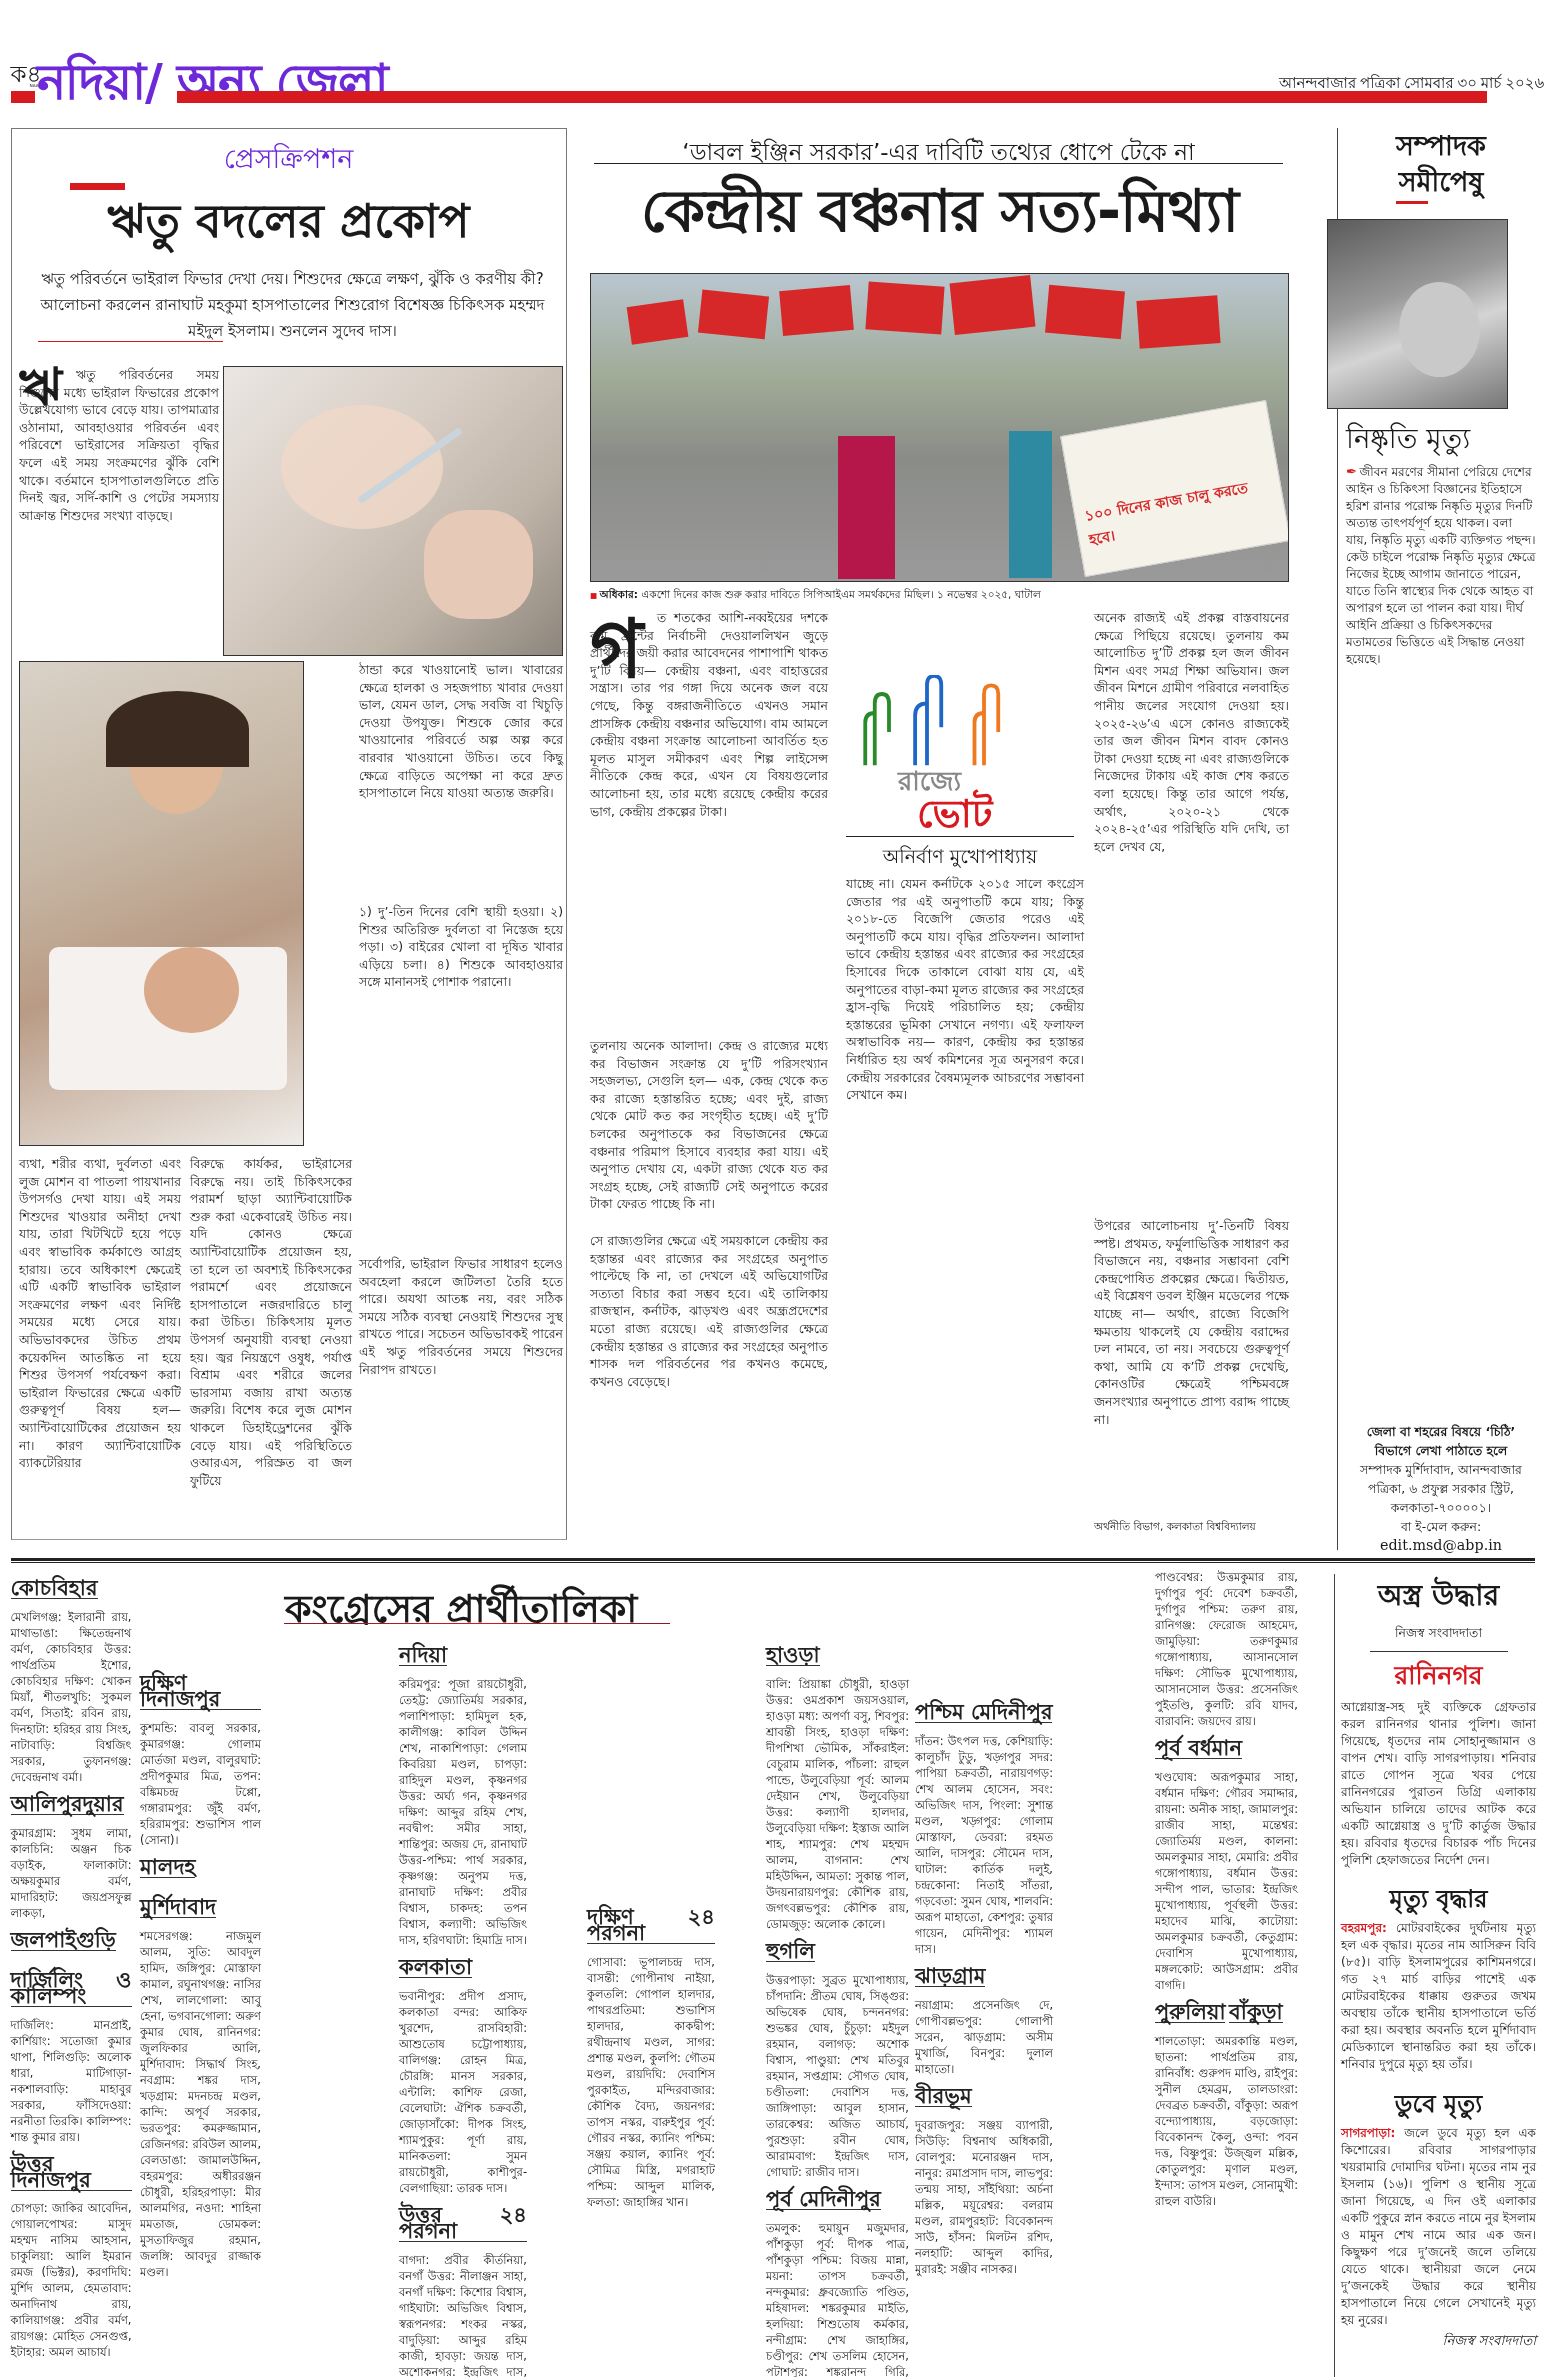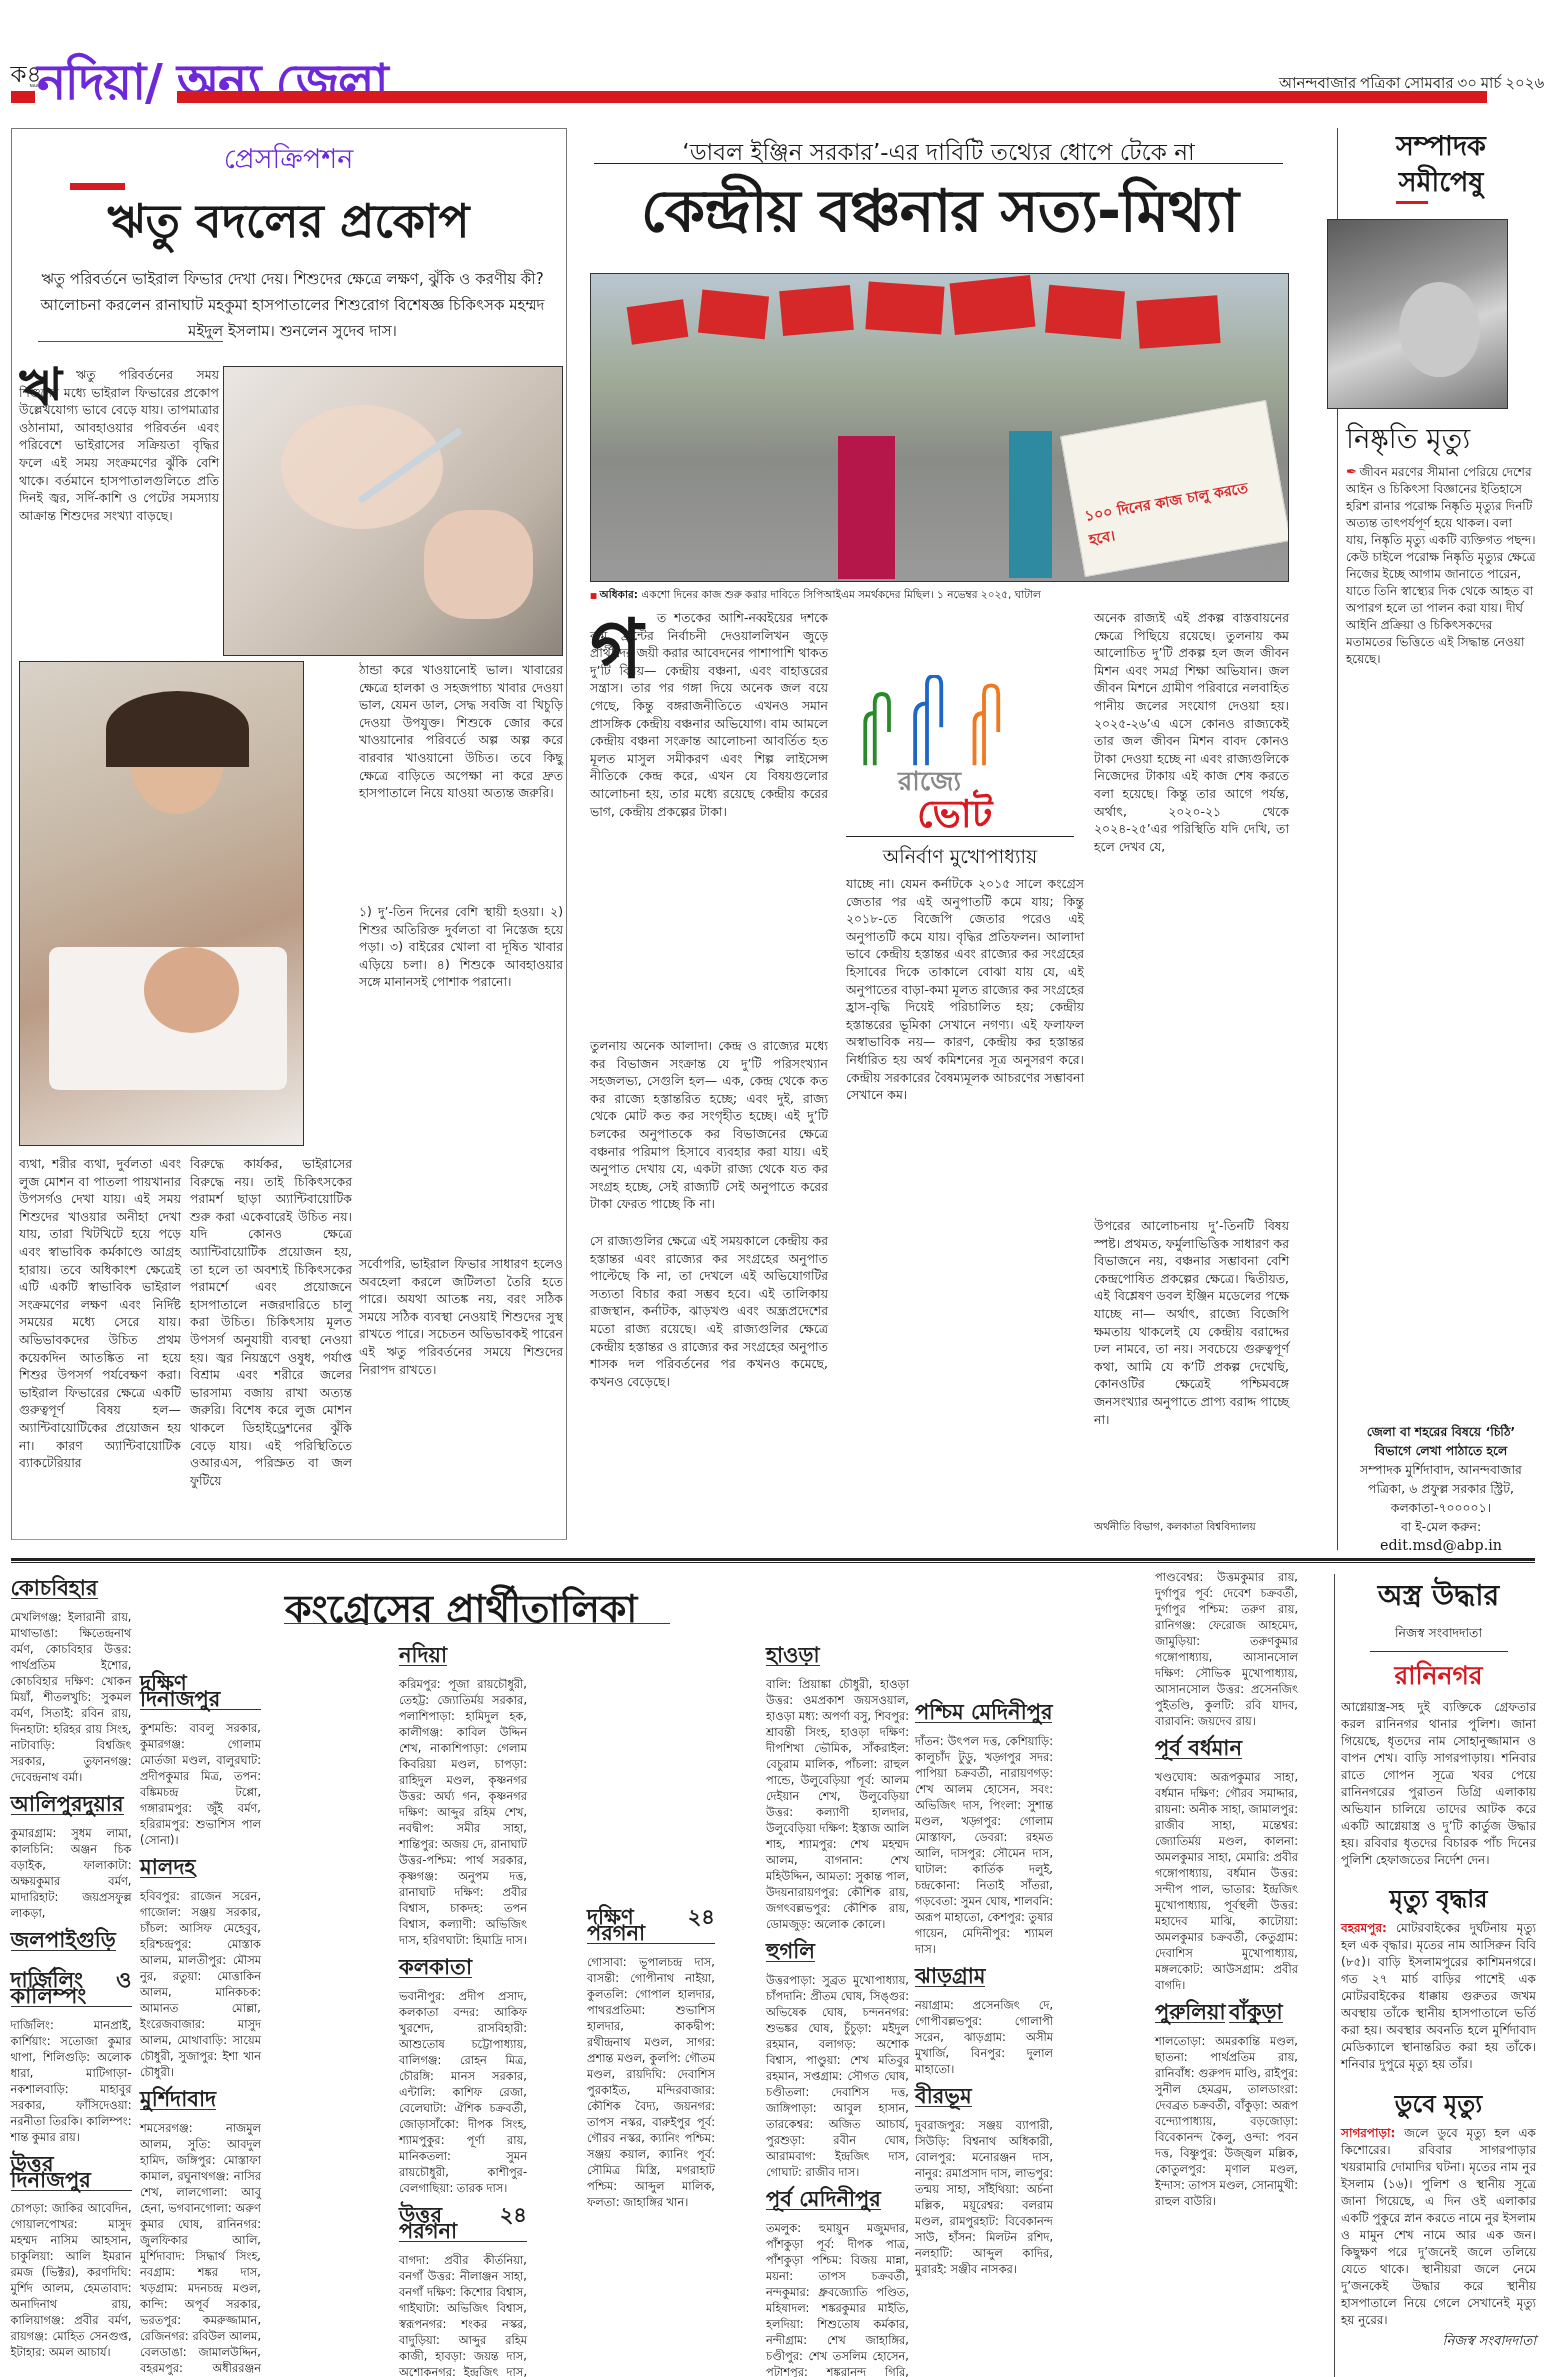--- a/index.html
+++ b/index.html
@@ -145,21 +145,20 @@
   <div class="district-head">দার্জিলিং ও কালিম্পং</div>
   <div>দার্জিলিং: মানপ্রাই, কার্শিয়াং: সতোজা কুমার থাপা, শিলিগুড়ি: অলোক ধারা, মাটিগাড়া-নকশালবাড়ি: মাহাবুর সরকার, ফাঁসিদেওয়া: নরনীতা তিরকি। কালিম্পং: শান্ত কুমার রায়।</div>
   <div class="district-head">উত্তর দিনাজপুর</div>
   <div>চোপড়া: জাকির আবেদিন, গোয়ালপোখর: মাসুদ মহম্মদ নাসিম আহসান, চাকুলিয়া: আলি ইমরান রমজ (ভিক্টর), করণদিঘি: মুর্শিদ আলম, হেমতাবাদ: অনাদিনাথ রায়, কালিয়াগঞ্জ: প্রবীর বর্মণ, রায়গঞ্জ: মোহিত সেনগুপ্ত, ইটাহার: অমল আচার্য।</div>
 </div>
 
 <div class="abs list-col" style="left:140px;top:1664px;width:121px;">
   <div class="district-head">দক্ষিণ দিনাজপুর</div>
   <div>কুশমন্ডি: বাবলু সরকার, কুমারগঞ্জ: গোলাম মোর্তজা মণ্ডল, বালুরঘাট: প্রদীপকুমার মিত্র, তপন: বঙ্কিমচন্দ্র টপ্পো, গঙ্গারামপুর: জুঁই বর্মণ, হরিরামপুর: শুভাশিস পাল (সোনা)।</div>
   <div class="district-head">মালদহ</div>
-  <div>হবিবপুর: রাজেন সরেন, গাজোল: সঞ্জয় সরকার, চাঁচল: আসিফ মেহেবুব, হরিশ্চন্দ্রপুর: মোস্তাক আলম, মালতীপুর: মৌসম নুর, রতুয়া: মোত্তাকিন আলম, মানিকচক: আমানত মোল্লা, ইংরেজবাজার: মাসুদ আলম, মোথাবাড়ি: সায়েম চৌধুরী, সুজাপুর: ইশা খান চৌধুরী।</div>
   <div class="district-head">মুর্শিদাবাদ</div>
   <div>শমসেরগঞ্জ: নাজমুল আলম, সুতি: আবদুল হামিদ, জঙ্গিপুর: মোস্তাফা কামাল, রঘুনাথগঞ্জ: নাসির শেখ, লালগোলা: আবু হেনা, ভগবানগোলা: অরুণ কুমার ঘোষ, রানিনগর: জুলফিকার আলি, মুর্শিদাবাদ: সিদ্ধার্থ সিংহ, নবগ্রাম: শঙ্কর দাস, খড়গ্রাম: মদনচন্দ্র মণ্ডল, কান্দি: অপূর্ব সরকার, ভরতপুর: কমরুজ্জামান, রেজিনগর: রবিউল আলম, বেলডাঙা: জামালউদ্দিন, বহরমপুর: অধীররঞ্জন চৌধুরী, হরিহরপাড়া: মীর আলমগির, নওদা: শাহিনা মমতাজ, ডোমকল: মুসতাফিজুর রহমান, জলঙ্গি: আবদুর রাজ্জাক মণ্ডল।</div>
 </div>
 
 <div class="abs list-col" style="left:399px;top:1636px;width:128px;">
   <div class="district-head">নদিয়া</div>
   <div>করিমপুর: পূজা রায়চৌধুরী, তেহট্ট: জ্যোতির্ময় সরকার, পলাশিপাড়া: হামিদুল হক, কালীগঞ্জ: কাবিল উদ্দিন শেখ, নাকাশিপাড়া: গেলাম কিবরিয়া মণ্ডল, চাপড়া: রাহিদুল মণ্ডল, কৃষ্ণনগর উত্তর: অর্ঘ্য গন, কৃষ্ণনগর দক্ষিণ: আব্দুর রহিম শেখ, নবদ্বীপ: সমীর সাহা, শান্তিপুর: অজয় দে, রানাঘাট উত্তর-পশ্চিম: পার্থ সরকার, কৃষ্ণগঞ্জ: অনুপম দত্ত, রানাঘাট দক্ষিণ: প্রবীর বিশ্বাস, চাকদহ: তপন বিশ্বাস, কল্যাণী: অভিজিৎ দাস, হরিণঘাটা: হিমাদ্রি দাস।</div>
   <div class="district-head">কলকাতা</div>
   <div>ভবানীপুর: প্রদীপ প্রসাদ, কলকাতা বন্দর: আকিফ খুরশেদ, রাসবিহারী: আশুতোষ চট্টোপাধ্যায়, বালিগঞ্জ: রোহন মিত্র, চৌরঙ্গি: মানস সরকার, এন্টালি: কাশিফ রেজা, বেলেঘাটা: ঐশিক চক্রবর্তী, জোড়াসাঁকো: দীপক সিংহ, শ্যামপুকুর: পূর্ণা রায়, মানিকতলা: সুমন রায়চৌধুরী, কাশীপুর-বেলগাছিয়া: তারক দাস।</div>
   <div class="district-head">উত্তর ২৪ পরগনা</div>

